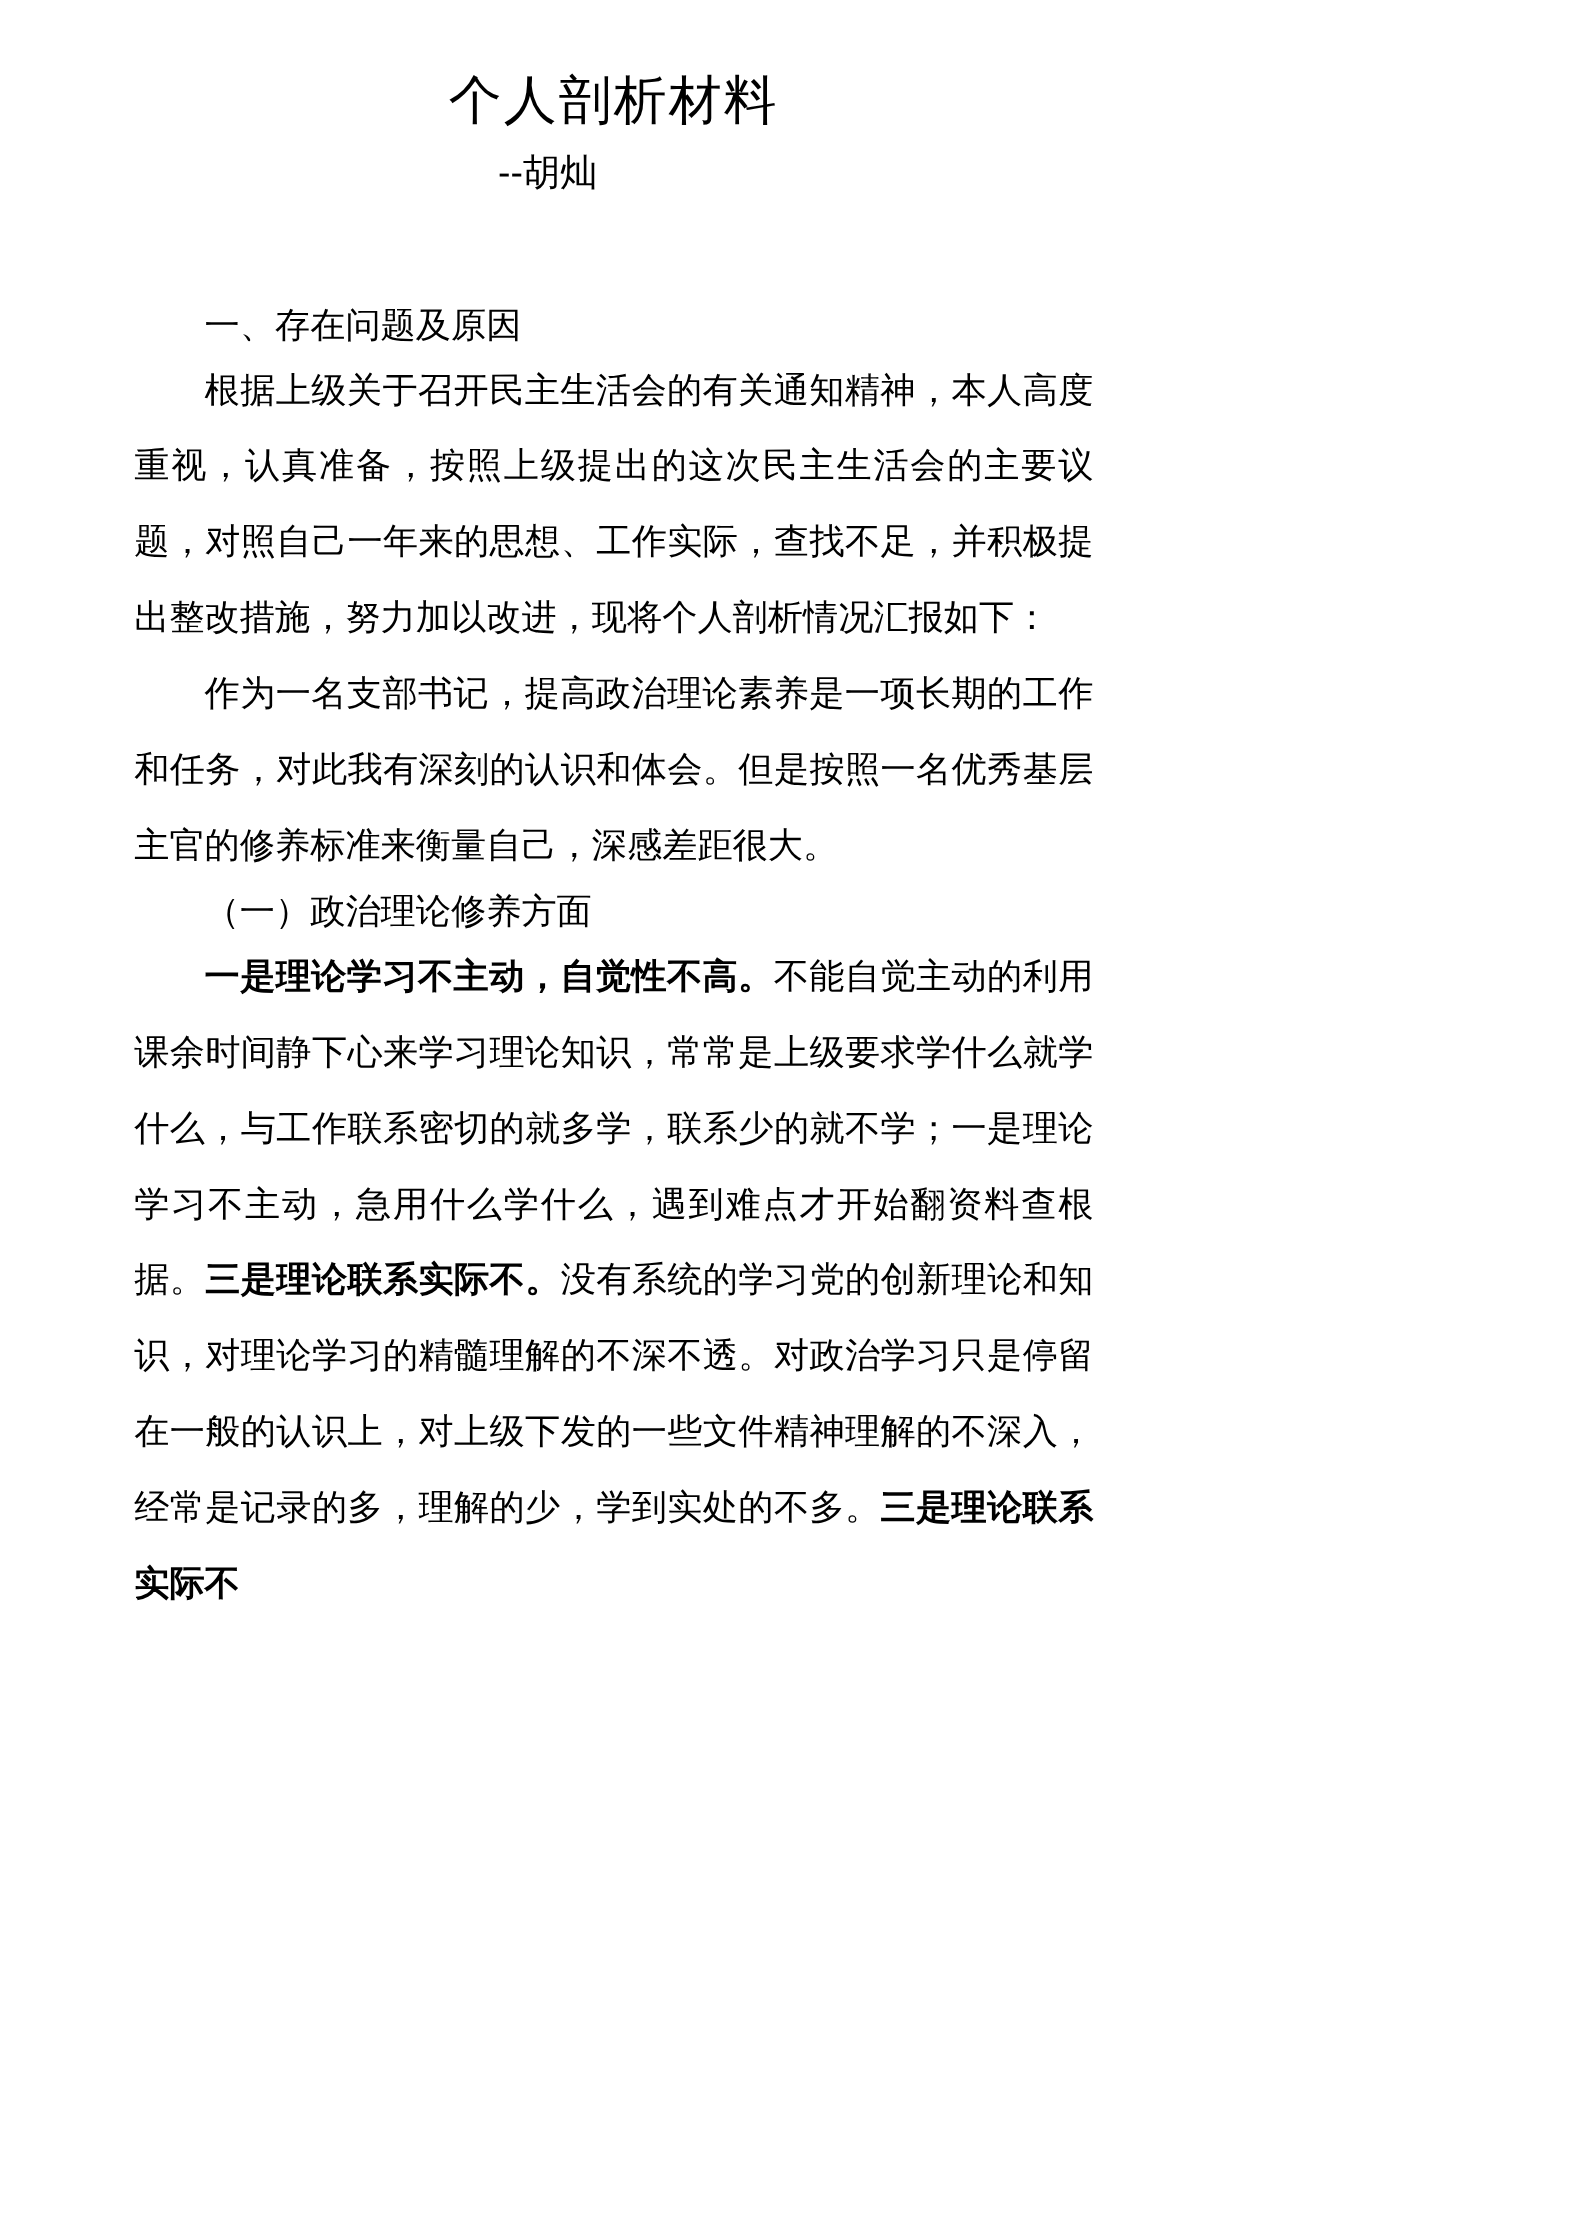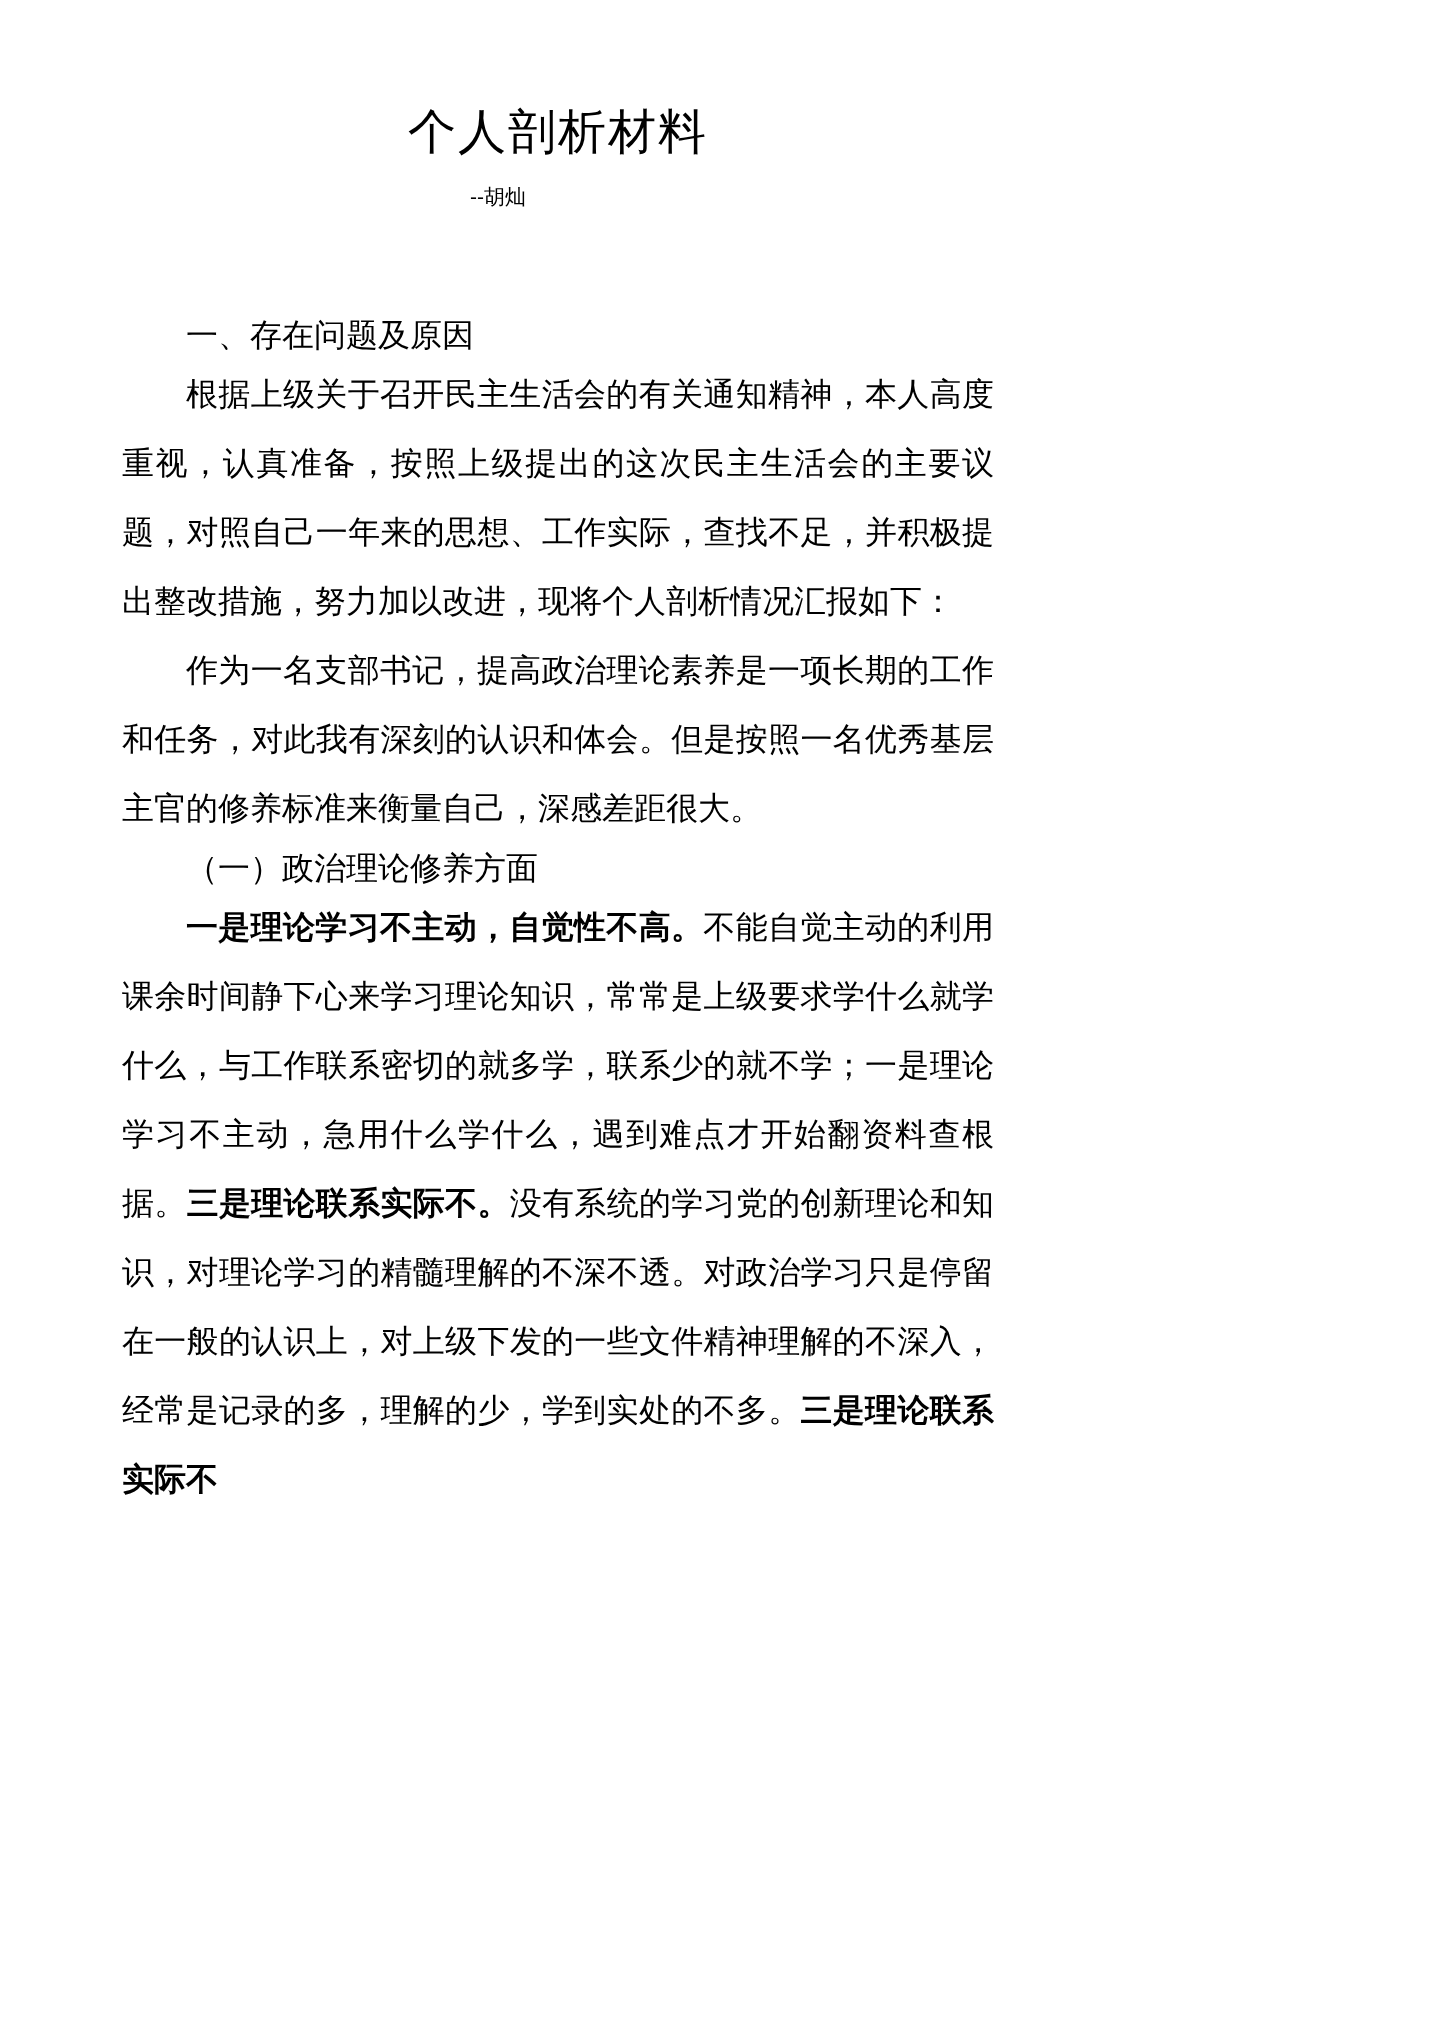--- a/index.html
+++ b/index.html
@@ -9,36 +9,36 @@
   body {
     width: 1434px;
     height: 2024px;
     background: #ffffff;
     overflow: hidden;
   }
   .page {
     width: 1434px;
     height: 2024px;
     box-sizing: border-box;
-    padding: 100px 440px 0 122px;
+    padding: 60px 440px 0 122px;
     background: #ffffff;
     color: #000000;
     font-family: "Liberation Sans", "DejaVu Sans", sans-serif;
   }
   .doc-title {
     margin: 0;
     font-size: 48px;
     line-height: 64px;
     font-weight: 400;
     text-align: center;
     letter-spacing: 2px;
   }
   .doc-byline {
     margin-top: 10px;
-    font-size: 21px;
+    font-size: 34px;
     line-height: 46px;
     text-align: center;
     transform: translateX(-60px);
   }
   .doc-body {
     margin-top: 90px;
     font-size: 32px;
   }
   .para {
     margin: 0;

